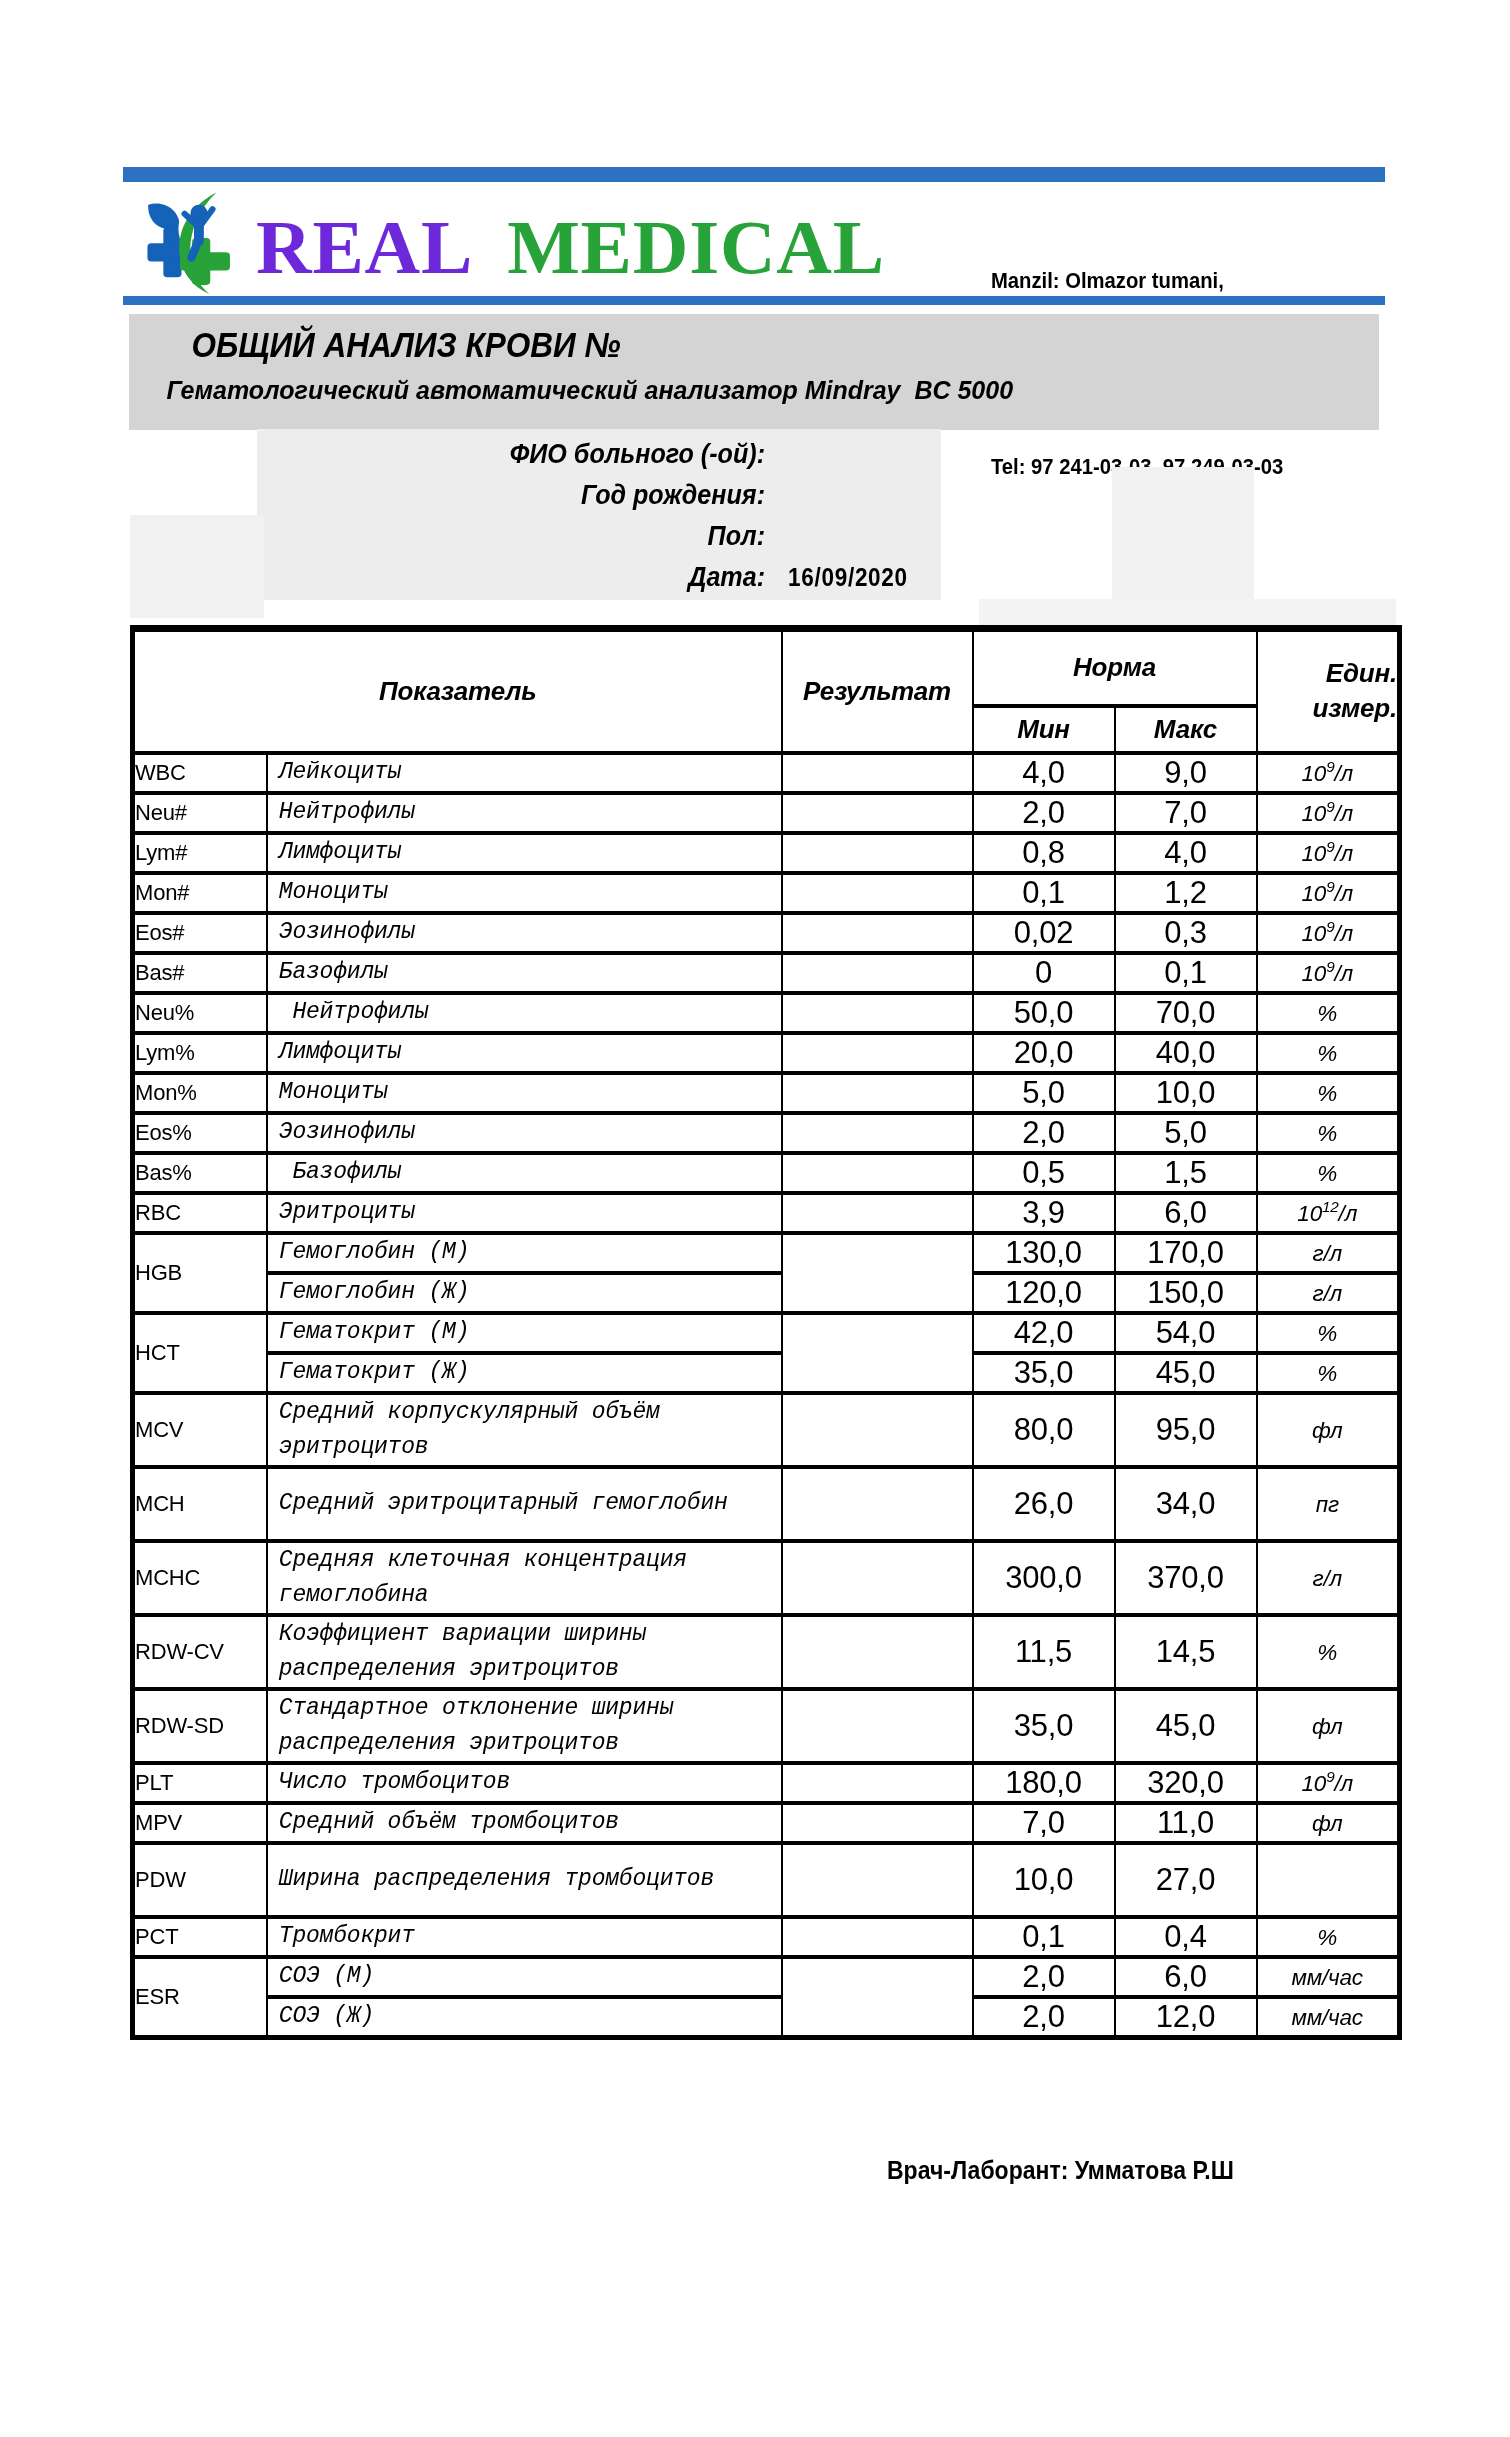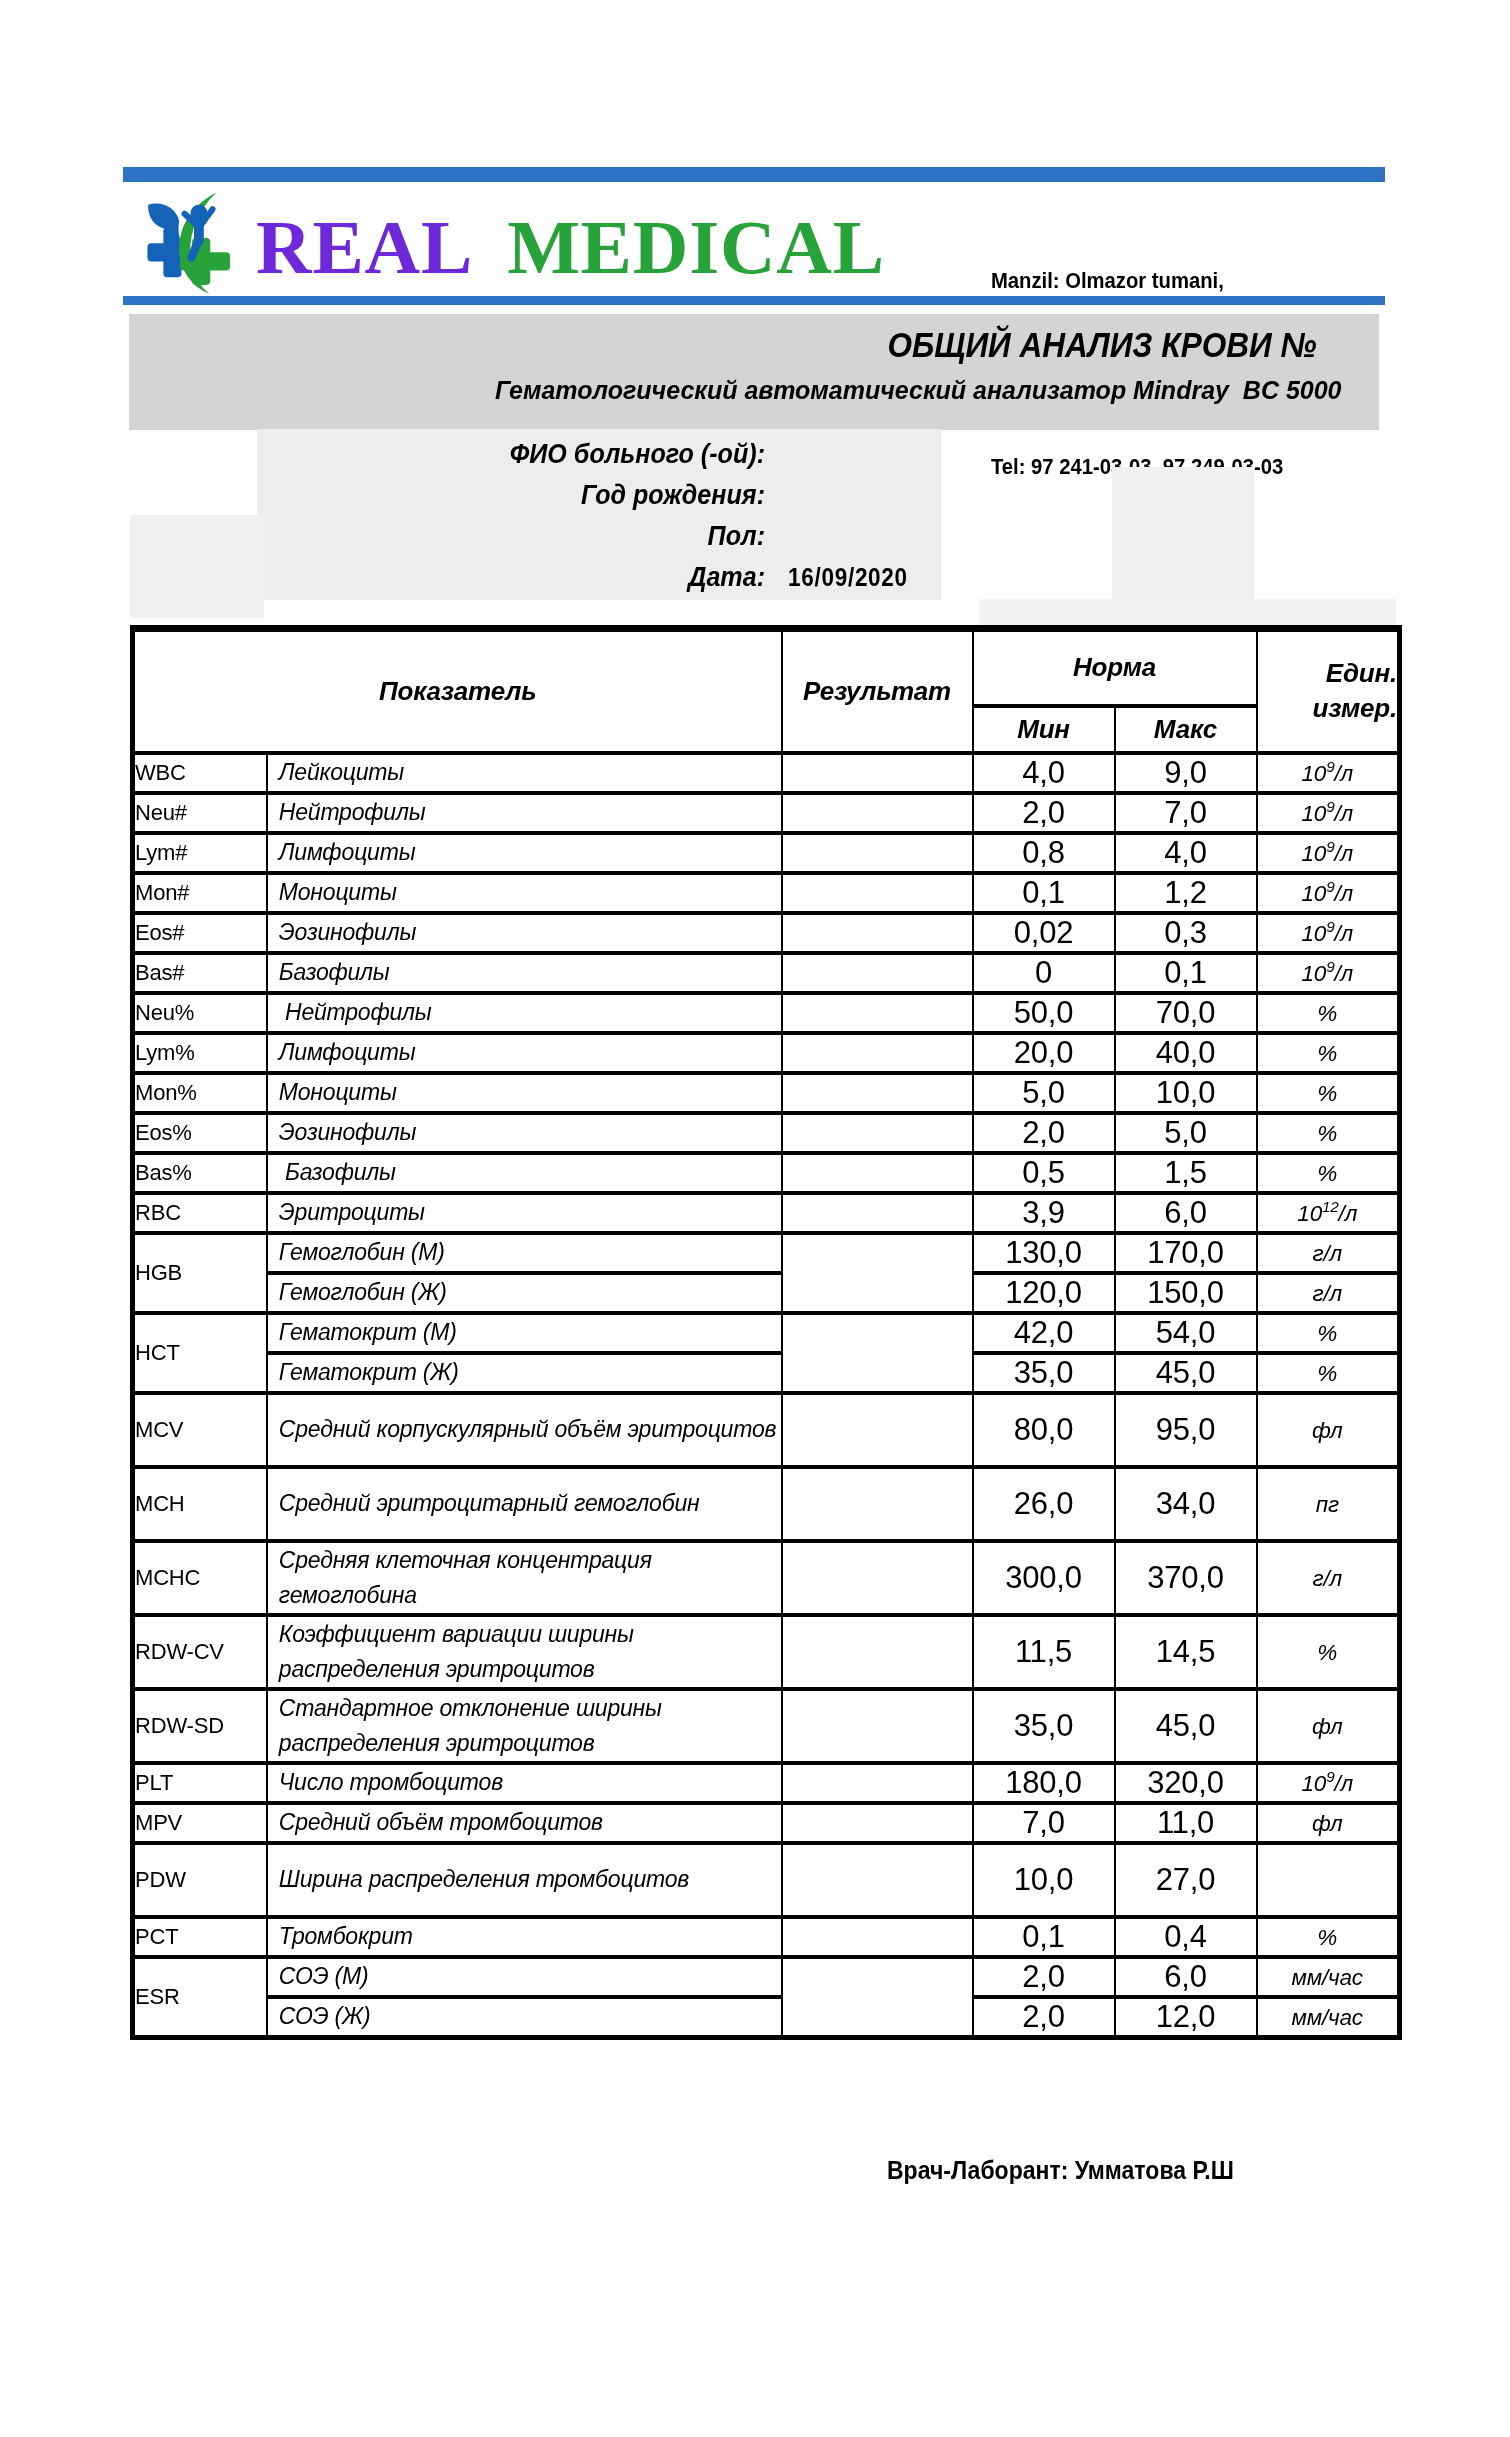--- a/index.html
+++ b/index.html
@@ -13,21 +13,21 @@
   #underbar{left:123px;top:296px;width:1262px;height:8.9px;}
   #logo-icon{left:137px;top:191px;width:114px;height:106px;}
   #brand{left:256px;top:200px;height:95px;line-height:95px;
          font-family:"Liberation Serif",serif;font-weight:bold;font-size:77px;letter-spacing:0.8px;white-space:nowrap;}
   .brand-real{color:#6d28d9;}
   .brand-medical{color:#27a33a;margin-left:34px;}
   #addr{left:991px;top:203px;width:338px;font-weight:bold;font-size:22px;line-height:31px;
         white-space:pre;transform:scaleX(0.92);transform-origin:left top;}
 
   
-  #titlebox{left:129px;top:314px;width:1250px;height:116px;background:#d4d4d4;text-align:right;}
+  #titlebox{left:129px;top:314px;width:1250px;height:116px;background:#d4d4d4;text-align:left;}
   #rtitle{margin-top:11.3px;font-size:35px;font-weight:bold;font-style:italic;transform:scaleX(0.9);}
   #rsub{margin-top:9.7px;font-size:26.6px;font-weight:bold;font-style:italic;transform:scaleX(0.94);white-space:pre;}
 
   
   .gbox{background:#ededed;}
   #pbox-a{left:257px;top:429px;width:684px;height:171px;}
   #pbox-b{left:130px;top:515px;width:134px;height:103px;background:#f1f1f1;}
   #pbox-c{left:1112px;top:467px;width:142px;height:133px;background:#f1f1f1;}
   #pbox-d{left:979px;top:599px;width:417px;height:31px;background:#f3f3f3;}
   #plabels{left:257px;top:434px;width:508px;text-align:right;font-size:27px;font-weight:bold;font-style:italic;
@@ -39,21 +39,21 @@
   #tblwrap{left:130px;top:625px;}
   table{border-collapse:collapse;table-layout:fixed;width:1266px;letter-spacing:-0.2px;}
   th,td{border:2.4px solid #000;border-top-width:4px;border-bottom-width:4px;padding:0;vertical-align:middle;background:#fff;}
   table{border:5.6px solid #000;border-top-width:7.2px;}
   thead th{border-bottom-width:4.8px;}
   th.h{font-size:26px;font-weight:bold;font-style:italic;text-align:center;}
   th.unit-h{text-align:right;padding-left:15px;line-height:35px;}
   tr.h1{height:77px;} tr.h2{height:47px;}
   tr.s{height:37px;} tr.t{height:74px;}
   td.code{font-size:22px;}
-  td.name{font-style:italic;font-size:23px;padding-left:11.3px;line-height:1.5;}
+  td.name{font-style:italic;font-size:23px;padding-left:11.3px;line-height:1.5;font-family:Liberation Mono, monospace;}
   td.res{}
   td.num{text-align:center;font-size:31px;}
   td.unit{text-align:center;font-style:italic;font-size:22.5px;margin-left:12px;}
   td.unit sup{font-size:15.3px;}
 
   #signature{left:887px;top:2156px;font-size:25px;font-weight:bold;
              transform:scaleX(0.92);transform-origin:left top;white-space:pre;}
 </style>
 </head>
 <body>

